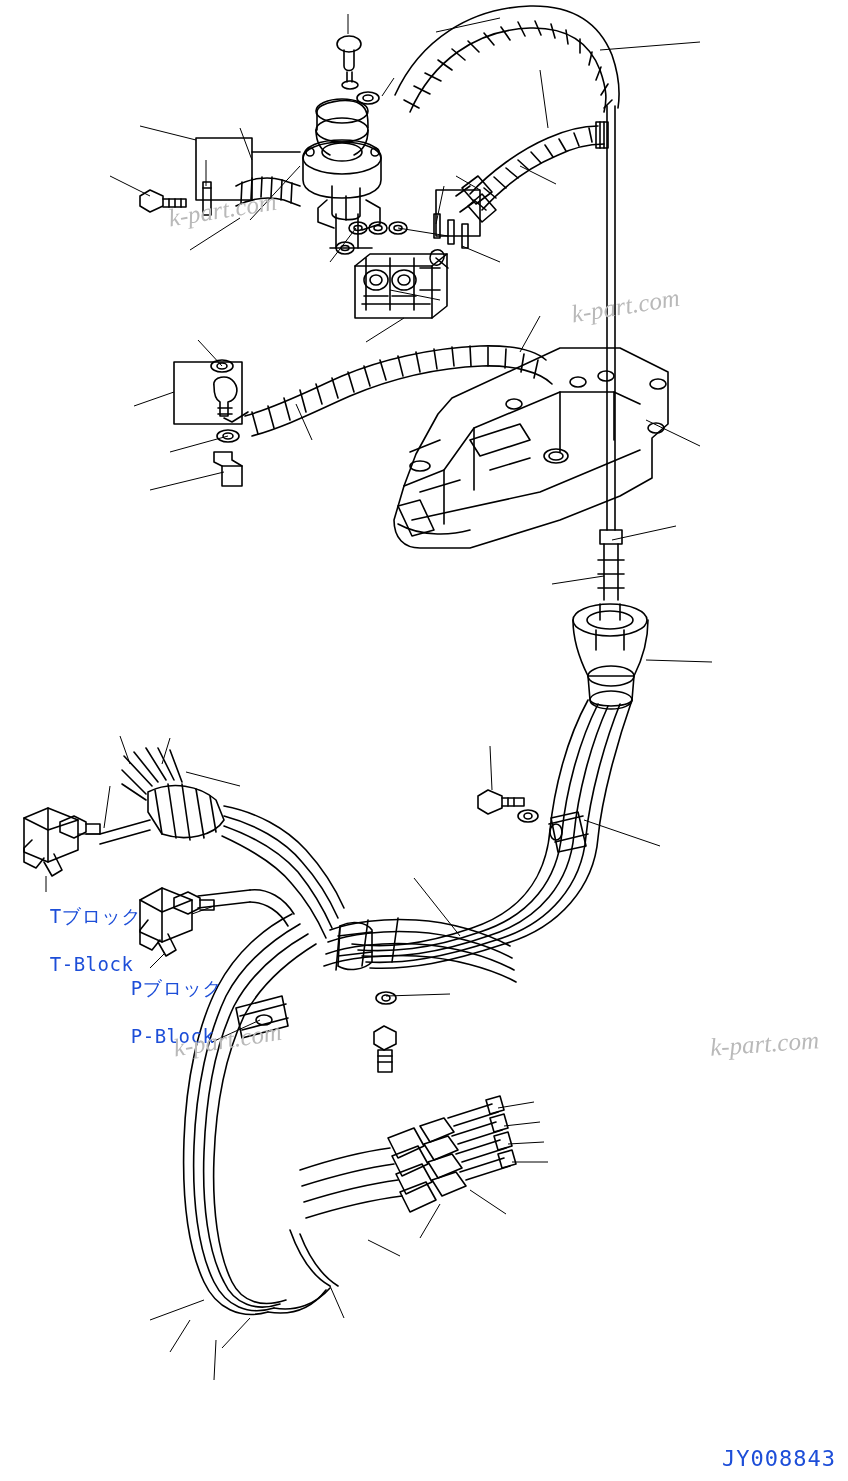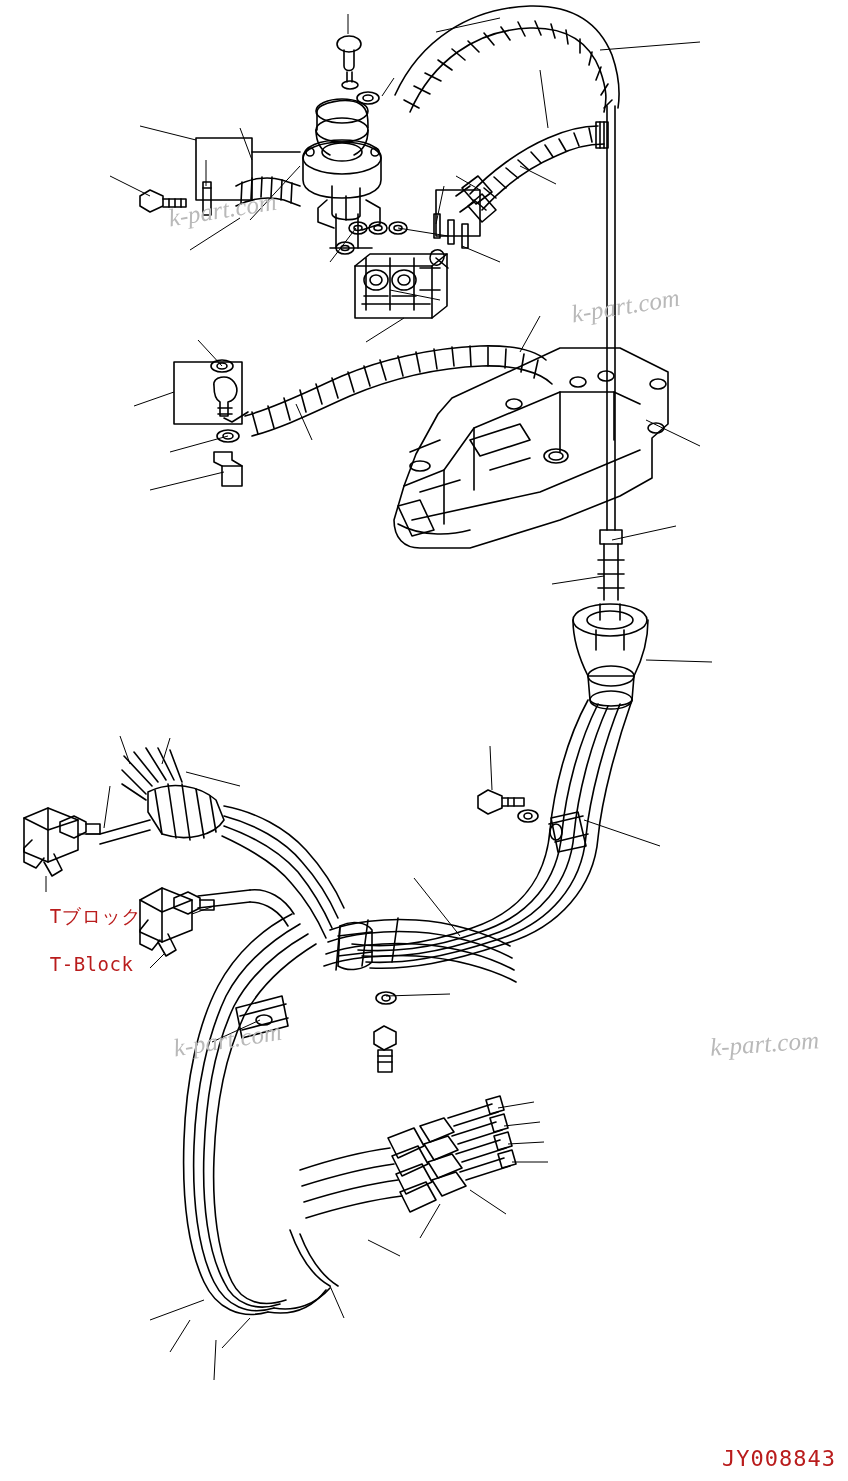--- a/index.html
+++ b/index.html
@@ -20,21 +20,21 @@
   #diagram-svg {
     position: absolute;
     left: 0;
     top: 0;
     width: 848px;
     height: 1481px;
   }
   .label {
     position: absolute;
     font-family: "DejaVu Sans Mono", monospace;
-    color: #b91c1c;
+    color: #1d4ed8;
     white-space: pre;
   }
   .block-label {
     font-size: 19px;
     letter-spacing: 0.5px;
     line-height: 24px;
   }
   .drawing-no {
     font-size: 22px;
     letter-spacing: 1px;
@@ -499,20 +499,24 @@
       <path d="M46,876 L46,892"></path>
       <path d="M164,954 L150,968"></path>
     </g>
   </svg>
 
   <div class="label block-label" style="left:2px; top:880px;">
     <span>Tブロック</span><br>
     <span>T-Block</span>
   </div>
 
+  <div class="label block-label" style="left:83px; top:952px;">
+    <span>Pブロック</span><br>
+    <span>P-Block</span>
+  </div>
 
   <div class="label drawing-no" style="right:12px; bottom:10px;">JY008843</div>
 
   <div class="watermark wm-1" style="left:168px; top:196px;">k-part.com</div>
   <div class="watermark wm-2" style="left:571px; top:292px;">k-part.com</div>
   <div class="watermark wm-3" style="left:173px; top:1026px;">k-part.com</div>
   <div class="watermark wm-4" style="left:710px; top:1030px;">k-part.com</div>
 
 </div>
 

